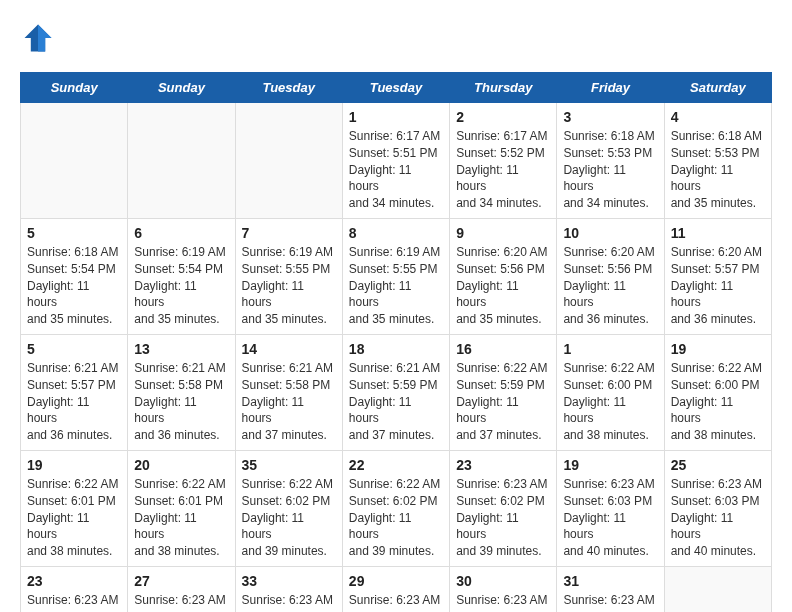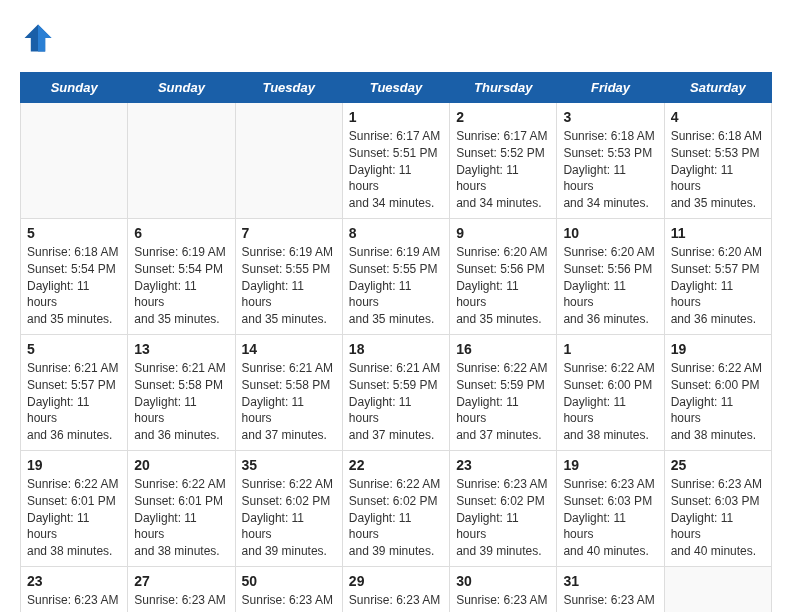--- a/index.html
+++ b/index.html
@@ -320,21 +320,21 @@
 and 41 minutes.</div>
         </td>
         <td>
           <div class="day-number">27</div>
           <div class="day-info" style="white-space: pre-line;">Sunrise: 6:23 AM
 Sunset: 6:04 PM
 Daylight: 11 hours
 and 41 minutes.</div>
         </td>
         <td>
-          <div class="day-number">50</div>
+          <div class="day-number">33</div>
           <div class="day-info" style="white-space: pre-line;">Sunrise: 6:23 AM
 Sunset: 6:05 PM
 Daylight: 11 hours
 and 41 minutes.</div>
         </td>
         <td>
           <div class="day-number">29</div>
           <div class="day-info" style="white-space: pre-line;">Sunrise: 6:23 AM
 Sunset: 6:05 PM
 Daylight: 11 hours

